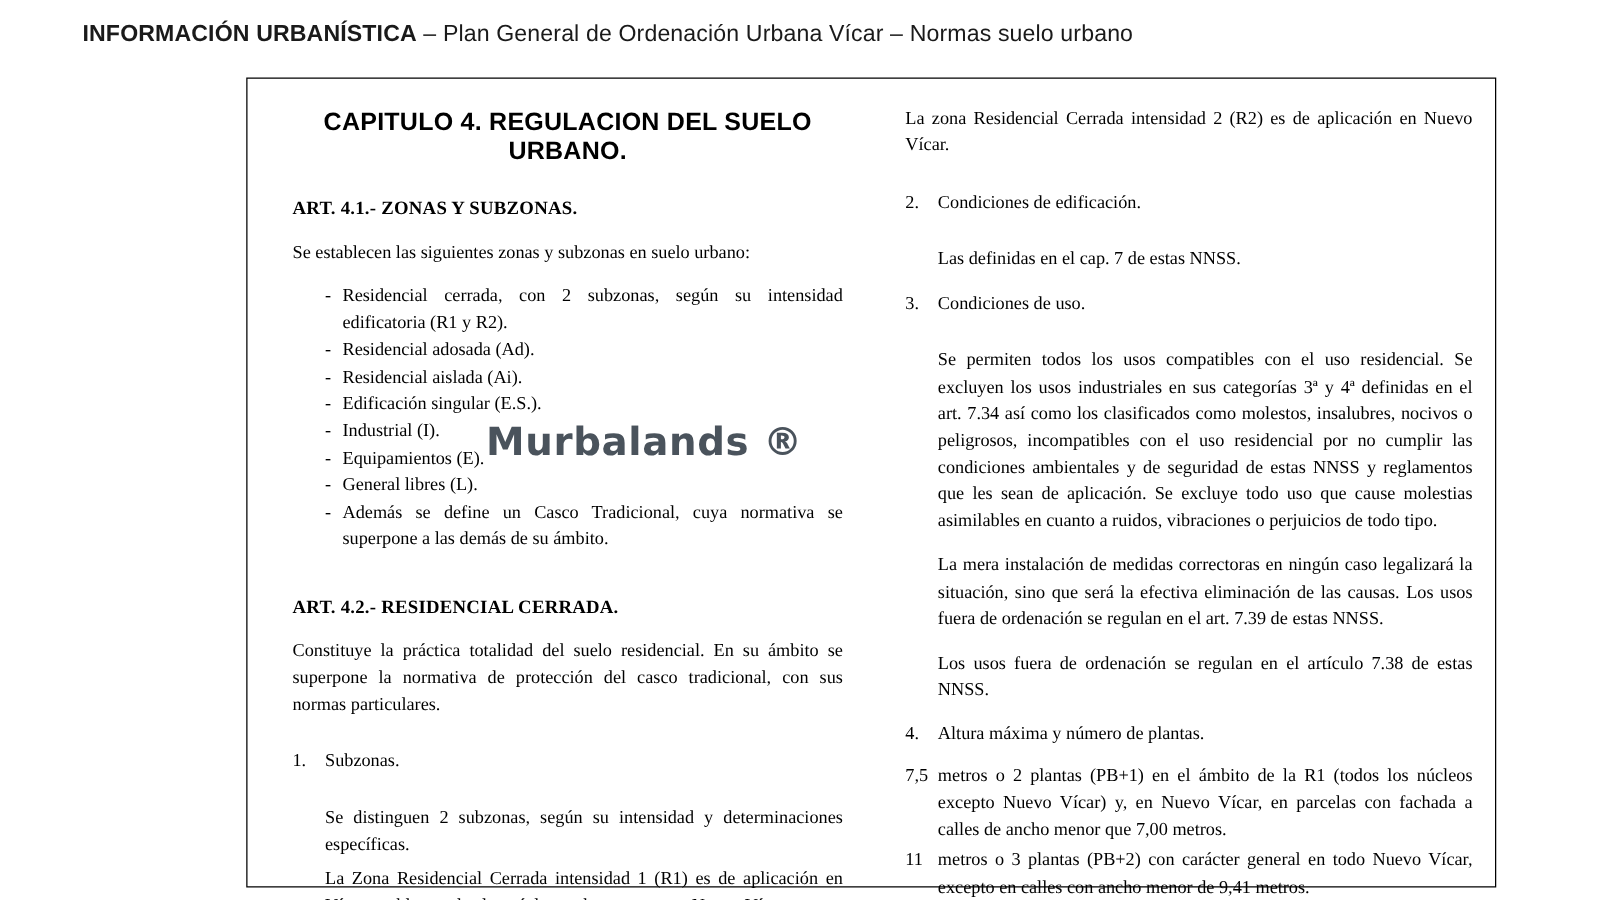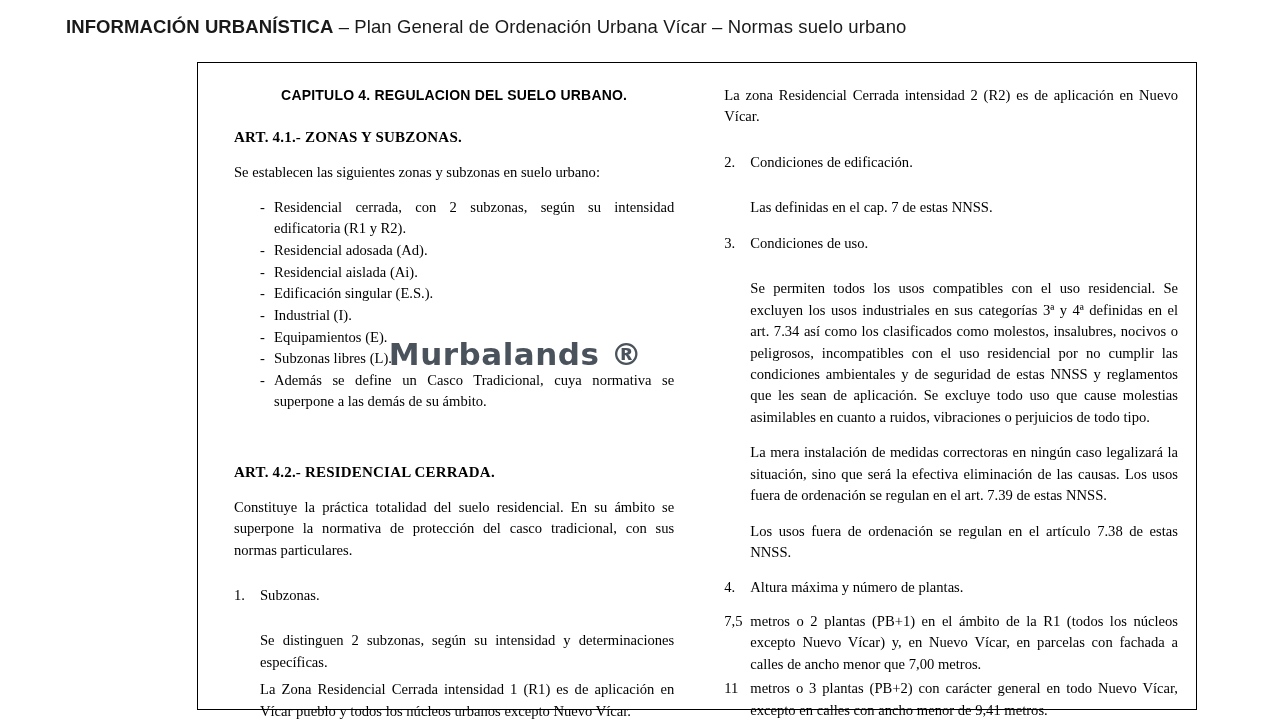--- a/index.html
+++ b/index.html
@@ -69,21 +69,21 @@
     padding-left: 18px;
   }
   .col-right {
     width: 495px;
     padding-left: 22px;
   }
   
   .chapter-title {
     font-family: "Liberation Sans", sans-serif;
     font-weight: bold;
-    font-size: 14px;
+    font-size: 20px;
     text-align: center;
     margin: 2px 0 26px 0;
     letter-spacing: 0.2px;
   }
   .art-title {
     font-family: "Liberation Serif", serif;
     font-weight: bold;
     font-size: 15px;
     letter-spacing: 0.2px;
     margin: 0 0 16px 0;
@@ -91,21 +91,21 @@
   .para {
     font-size: 14.6px;
     line-height: 1.47;
     text-align: justify;
     margin: 0 0 14px 0;
   }
   .para.tight {
     margin-bottom: 6px;
   }
   .dash-list {
-    margin: 0 0 30px 0;
+    margin: 0 0 14px 0;
     padding: 0 0 0 26px;
     list-style: none;
   }
   .dash-list li {
     font-size: 14.6px;
     line-height: 1.42;
     text-align: justify;
     position: relative;
     padding-left: 14px;
     margin-bottom: 1px;
@@ -194,21 +194,21 @@
 
         <p class="para">Se establecen las siguientes zonas y subzonas en suelo urbano:</p>
 
         <ul class="dash-list">
           <li class="justified">Residencial cerrada, con 2 subzonas, según su intensidad edificatoria (R1 y R2).</li>
           <li>Residencial adosada (Ad).</li>
           <li>Residencial aislada (Ai).</li>
           <li>Edificación singular (E.S.).</li>
           <li>Industrial (I).</li>
           <li>Equipamientos (E).</li>
-          <li>Subzonas libres (L).</li>
+          <li>General libres (L).</li>
           <li class="justified">Además se define un Casco Tradicional, cuya normativa se superpone a las demás de su ámbito.</li>
         </ul>
 
         <div class="spacer-md"></div>
 
         <div class="art-title">ART. 4.2.- RESIDENCIAL CERRADA.</div>
 
         <p class="para">Constituye la práctica totalidad del suelo residencial. En su ámbito se superpone la normativa de protección del casco tradicional, con sus normas particulares.</p>
 
         <div class="spacer-sm"></div>

